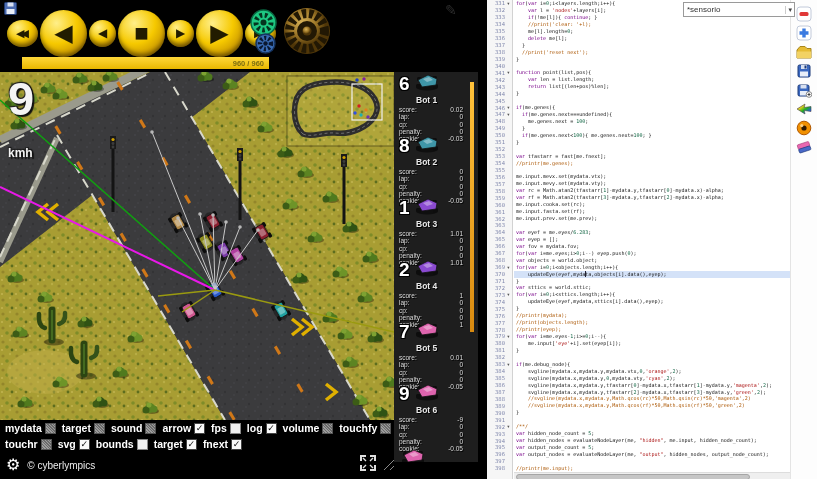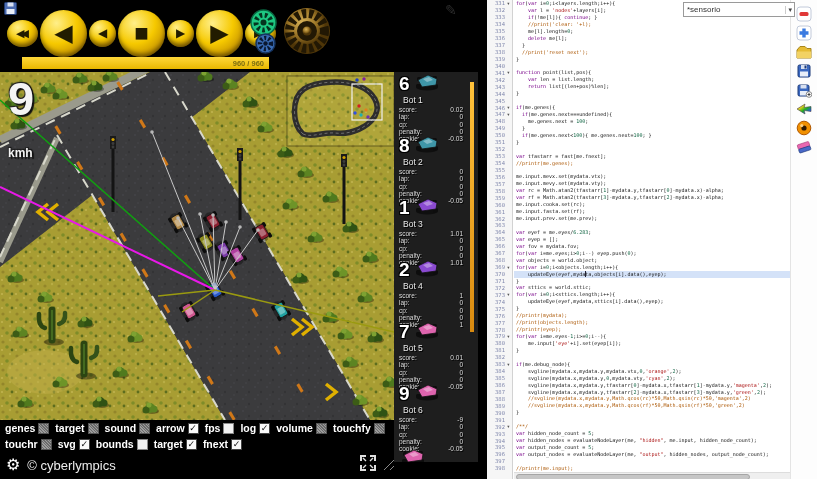--- a/index.html
+++ b/index.html
@@ -25,37 +25,37 @@
   #hud .spd{font-size:47px;font-weight:bold;line-height:50px;}
   #hud .unit{font-size:12px;font-weight:bold;margin-top:22px;}
   
   #bots{position:absolute;left:394px;top:72px;width:84px;height:390px;background:#1e1e1e;overflow:hidden;}
   #botscroll{position:absolute;right:4px;top:10px;width:4px;height:250px;background:linear-gradient(#ffc23a,#d88a10);}
   .bot{padding:2px 4px 0 5px;height:60px;cursor:pointer;}
   .bot .hdr{display:flex;align-items:flex-start;height:20px;}
   .bot .rank{font-size:19px;font-weight:bold;color:#fff;line-height:19px;
       text-shadow:1px 1px 0 #000,-1px 1px 0 #000,1px -1px 0 #000,-1px -1px 0 #000;}
   .bot .car{margin-left:4px;margin-top:-1px;}
-  .bot .bname{font-size:8.5px;font-weight:normal;color:#e9e9e9;text-shadow:1px 1px 0 #000;margin:1px 0 1px 4px;}
+  .bot .bname{font-size:8.5px;font-weight:bold;color:#e9e9e9;text-shadow:1px 1px 0 #000;margin:1px 0 1px 17px;}
   .bot .st{display:flex;justify-content:space-between;width:64px;font-size:6.5px;line-height:7.3px;color:#dcdcdc;text-shadow:1px 1px 0 #000;}
   #partialbot{position:absolute;left:6px;bottom:-8px;}
   
   #bottombar{position:absolute;left:0;top:420px;width:394px;height:59px;background:#000;color:#fff;}
   .optrow{position:absolute;left:5px;right:2px;display:flex;align-items:center;white-space:nowrap;overflow:hidden;}
   #optrow1{top:2px;} #optrow2{top:18px;}
   .opt{display:flex;align-items:center;margin-right:6px;cursor:pointer;}
   .opt .lbl{font-size:10.5px;font-weight:bold;}
   .box{width:9px;height:9px;border:1px solid #777;display:inline-block;margin-left:3px;
       font-size:9px;line-height:9px;text-align:center;color:#101010;overflow:hidden;}
   .box.disabled{background:repeating-linear-gradient(45deg,#9c9c9c 0 1px,#6b6b6b 1px 2px);border-color:#555;}
   .box.unchecked{background:#f0f0f0;border-color:#888;}
   .box.checked{background:#fafafa;border-color:#444;}
   #footrow{position:absolute;left:6px;top:36px;display:flex;align-items:center;}
   #foot-gear{font-size:16px;color:#fff;cursor:pointer;line-height:18px;}
-  #copyright{font-size:13px;color:#ececec;margin-left:7px;}
+  #copyright{font-size:10px;color:#ececec;margin-left:7px;}
   #fullscreen{position:absolute;right:16px;top:33px;cursor:pointer;}
   #grip{position:absolute;right:0px;top:36px;width:12px;height:14px;cursor:nwse-resize;
       background:repeating-linear-gradient(135deg,transparent 0 3px,#8a8a8a 3px 4px);
       clip-path:polygon(100% 0,100% 100%,0 100%);}
   
   #editor{position:absolute;left:487px;top:0;width:397px;height:479px;background:#fff;}
   #gutter{position:absolute;left:0;top:0;width:26px;height:479px;background:#f6f6f6;border-right:1px solid #d2d2d2;box-sizing:border-box;}
   .grow{display:flex;justify-content:flex-end;align-items:center;height:6.94px;}
   .grow .num{font-family:"DejaVu Sans Mono",monospace;font-size:5.5px;color:#8088ad;}
   .grow .fold{width:7px;font-size:4.5px;color:#555;text-align:center;}
@@ -853,21 +853,21 @@
             <rect x="18" y="3" width="5" height="4" rx="1.5" fill="#0d0d0d"></rect>
             <path d="M4 7 L14 2 L23 6 L22 12 L8 14 Z" fill="#de64ae" stroke="#111" stroke-width="0.8"></path>
             <path d="M9 6 L15 4 L19 7 L13 9 Z" fill="rgba(255,255,255,.35)"></path>
           </svg></div>
       <div id="botscroll"></div>
     </div>
 
     <div id="bottombar">
       <div class="optrow" id="optrow1">
           <span class="opt">
-            <span class="lbl">genes</span>
+            <span class="lbl">mydata</span>
             <span class="box disabled"></span>
           </span>
           <span class="opt">
             <span class="lbl">target</span>
             <span class="box disabled"></span>
           </span>
           <span class="opt">
             <span class="lbl">sound</span>
             <span class="box disabled"></span>
           </span>

